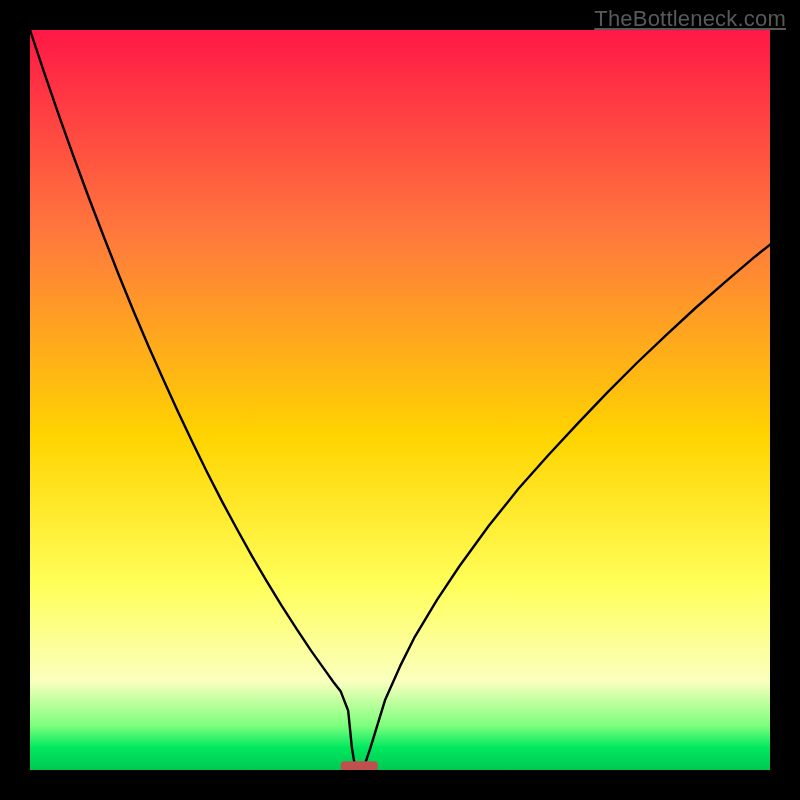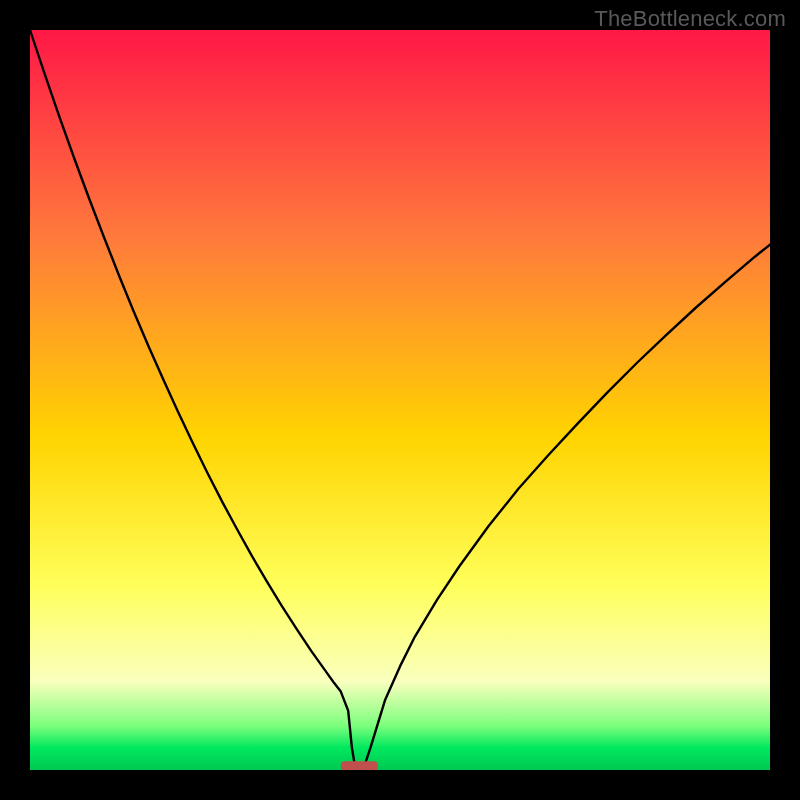--- a/index.html
+++ b/index.html
@@ -18,20 +18,21 @@
     height: 740px;
   }
   .watermark {
     position: absolute;
     top: 6px;
     right: 14px;
     font-family: Arial, Helvetica, sans-serif;
     font-size: 22px;
     color: #58595b;
     letter-spacing: 0.2px;
+    text-decoration: underline;
   }
 </style>
 </head>
 <body>
 
 <div class="frame">
   <div class="watermark">TheBottleneck.com</div>
   <svg class="plot" viewBox="0 0 740 740" preserveAspectRatio="none">
     <defs>
       <linearGradient id="bg" x1="0" y1="0" x2="0" y2="1">

